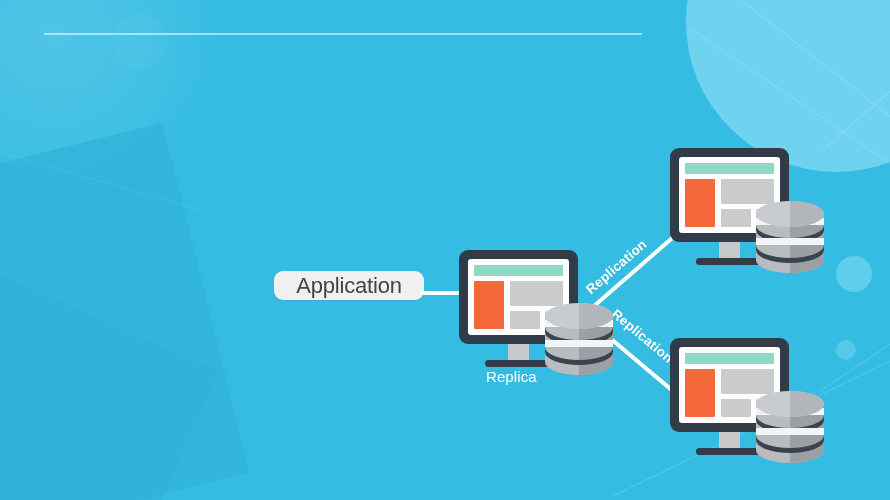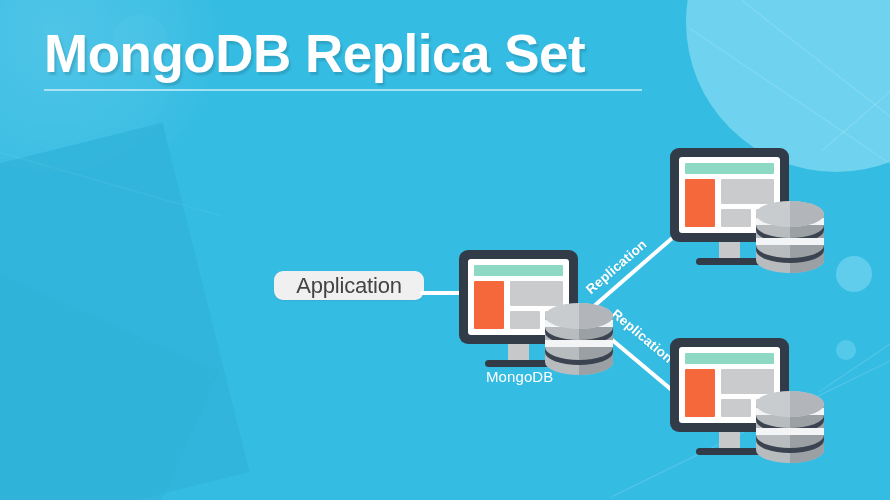--- a/index.html
+++ b/index.html
@@ -249,21 +249,20 @@
 
     <div class="hairline hl-1"></div>
     <div class="hairline hl-2"></div>
     <div class="hairline hl-3"></div>
     <div class="hairline hl-4"></div>
     <div class="hairline hl-5"></div>
     <div class="hairline hl-6"></div>
   </div>
 
   <div id="title-wrap">
-    <div id="page-title">MongoDB Replica Set</div>
     <div id="title-rule"></div>
   </div>
 
   <div id="application-box">
     <span id="application-label">Application</span>
   </div>
 
   <div class="conn-straight" id="conn-app-primary"></div>
   <div class="conn-diag" id="conn-primary-sec1"></div>
   <div class="conn-diag" id="conn-primary-sec2"></div>
@@ -300,21 +299,21 @@
           <rect x="2" y="24" width="68" height="7" fill="#f2f4f5"></rect>
           <path d="M2,31 A34,13 0 0 0 70,31 L70,36 A34,13 0 0 1 2,36 Z" fill="#3a434f"></path>
           <rect x="2" y="44" width="68" height="7" fill="#f2f4f5"></rect>
           <path d="M2,51 A34,13 0 0 0 70,51 L70,56 A34,13 0 0 1 2,56 Z" fill="#3a434f"></path>
           <ellipse cx="36" cy="20" rx="34" ry="13" fill="#c9cccf"></ellipse>
           <path d="M36,7 A34,13 0 0 1 36,33 Z" fill="#b2b6ba"></path>
         </g>
       </svg>
     </div>
 
-    <div class="node-label" style="left:27px; top:118px;">MongoDB</div>
+    <div class="node-label" style="left:27px; top:118px;">Replica</div>
   </div>
 
   <div class="node" style="left:670px; top:148px;">
     <div class="monitor">
       <div class="monitor-frame" style="left:0; top:0; width:119px; height:94px;">
         <div class="monitor-screen">
           <div class="screen-topbar"></div>
           <div class="screen-body">
             <div class="screen-sidebar"></div>
             <div class="screen-main">

